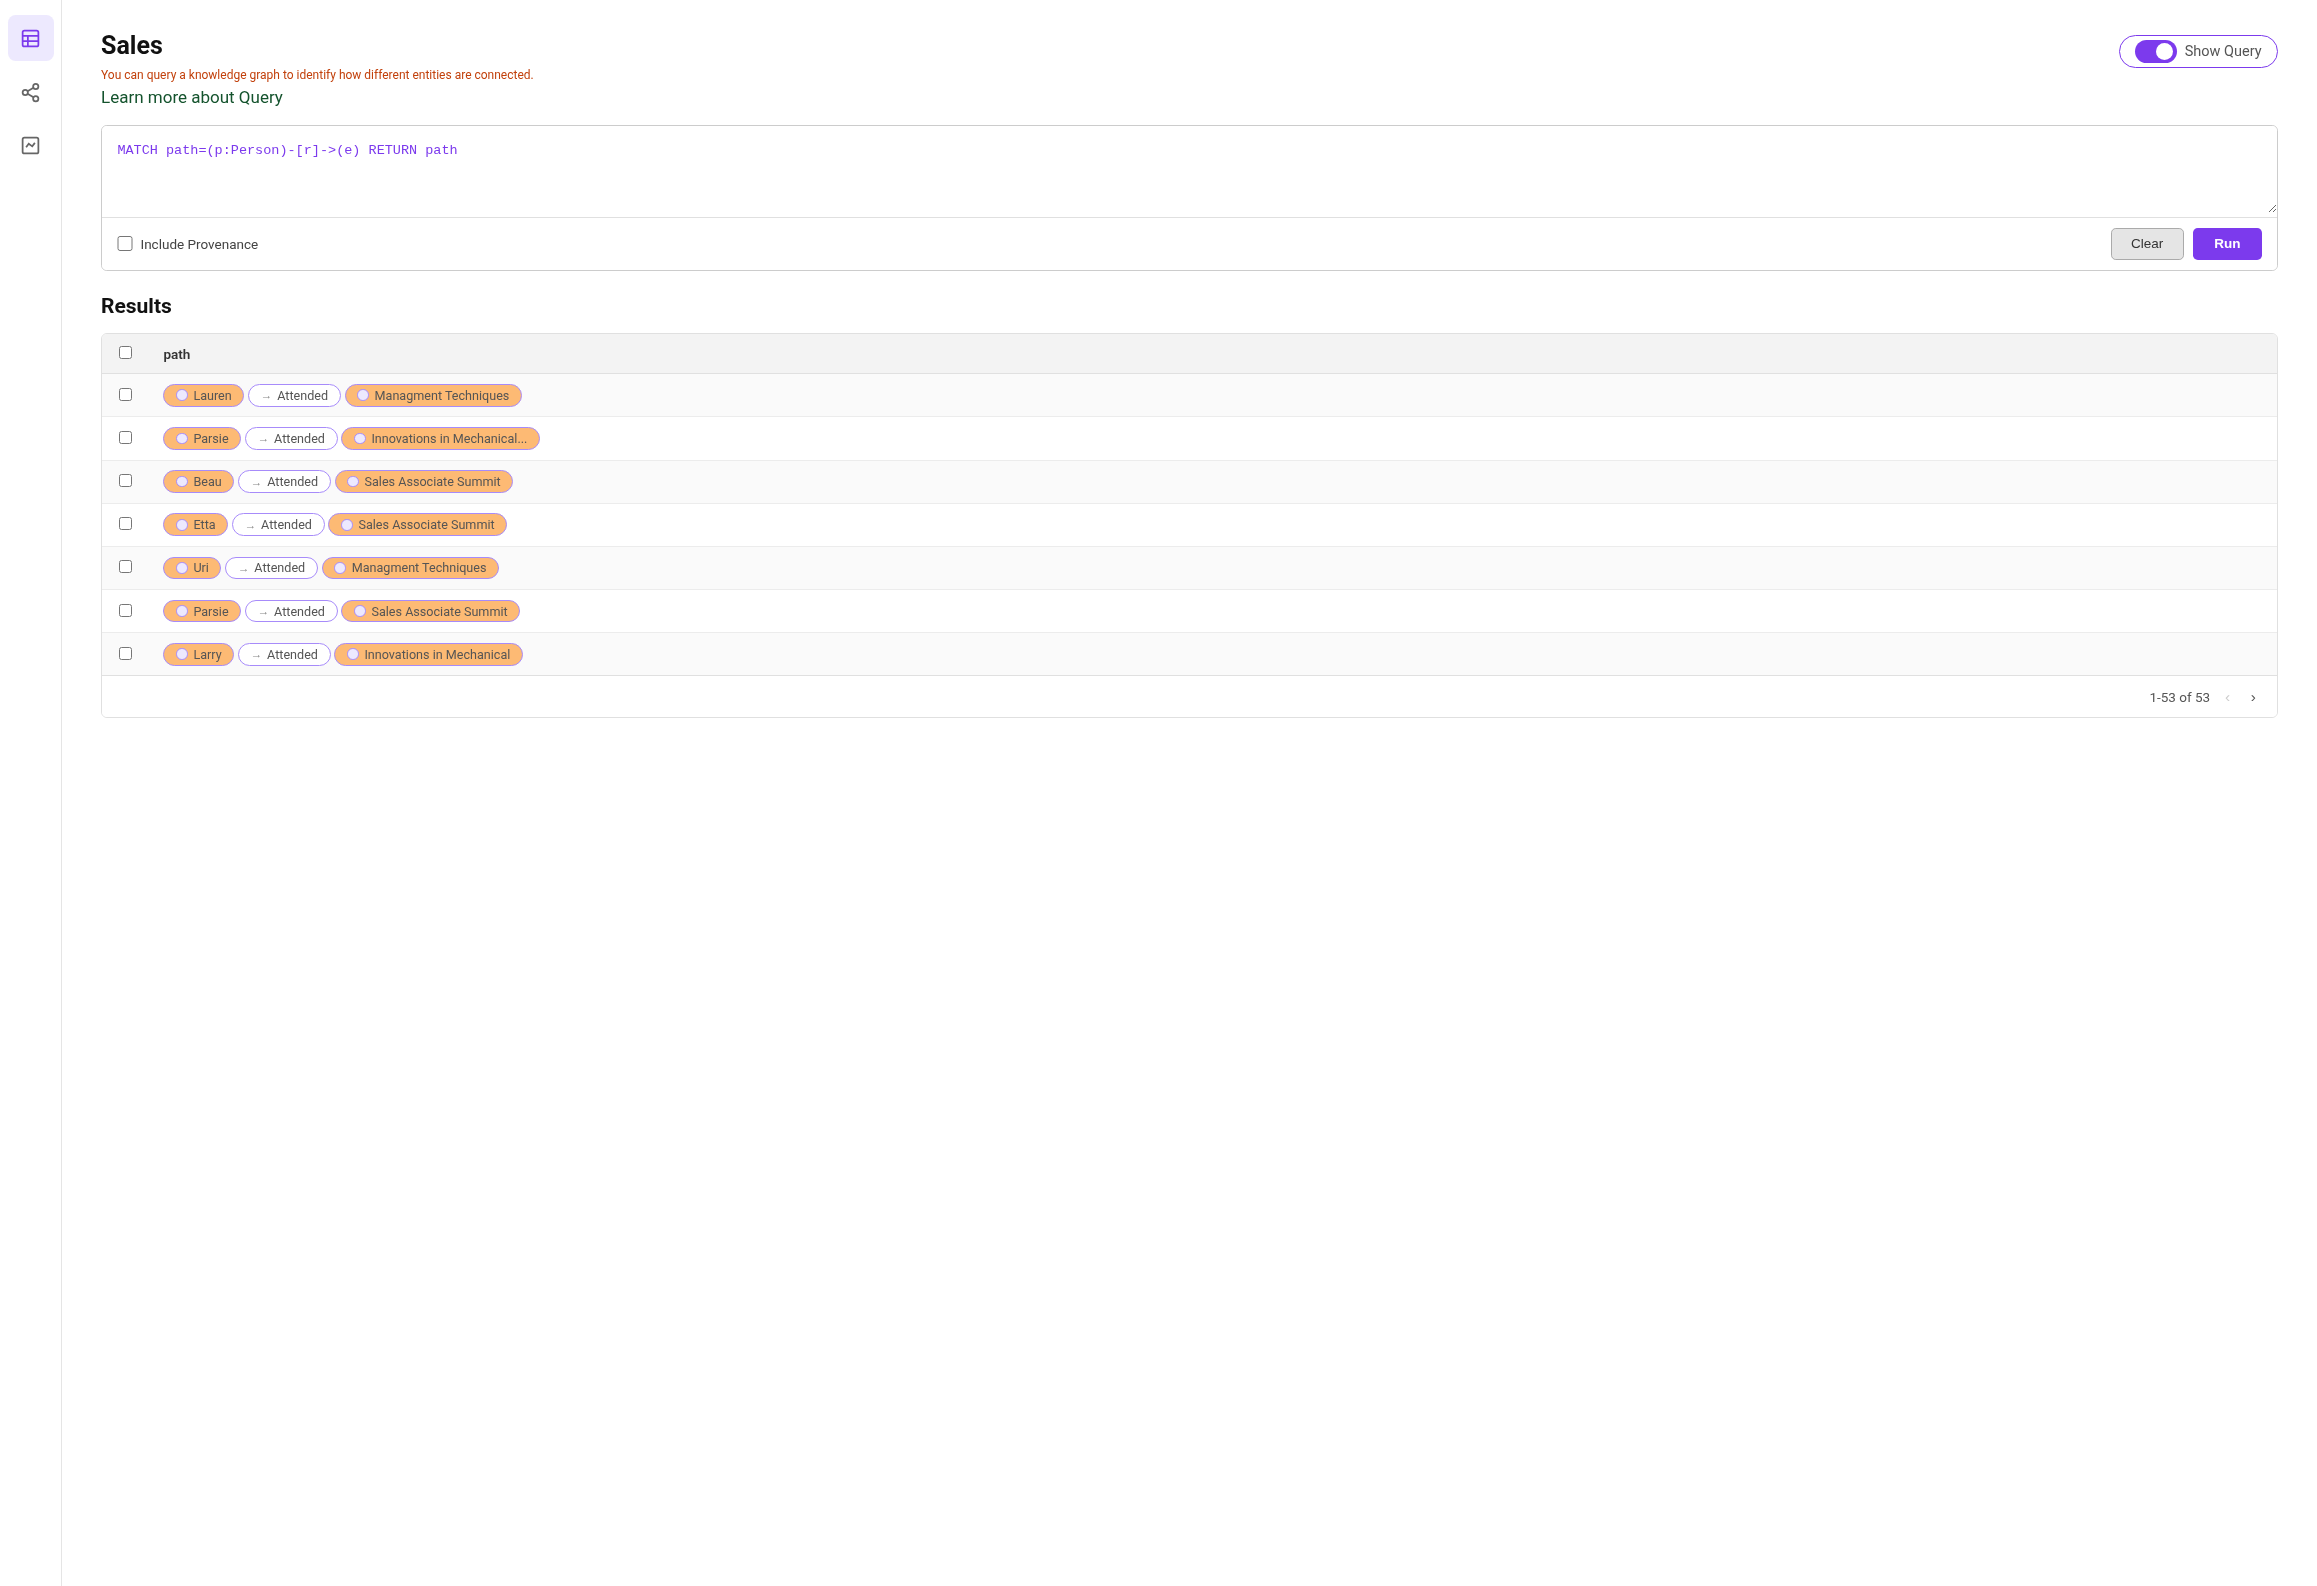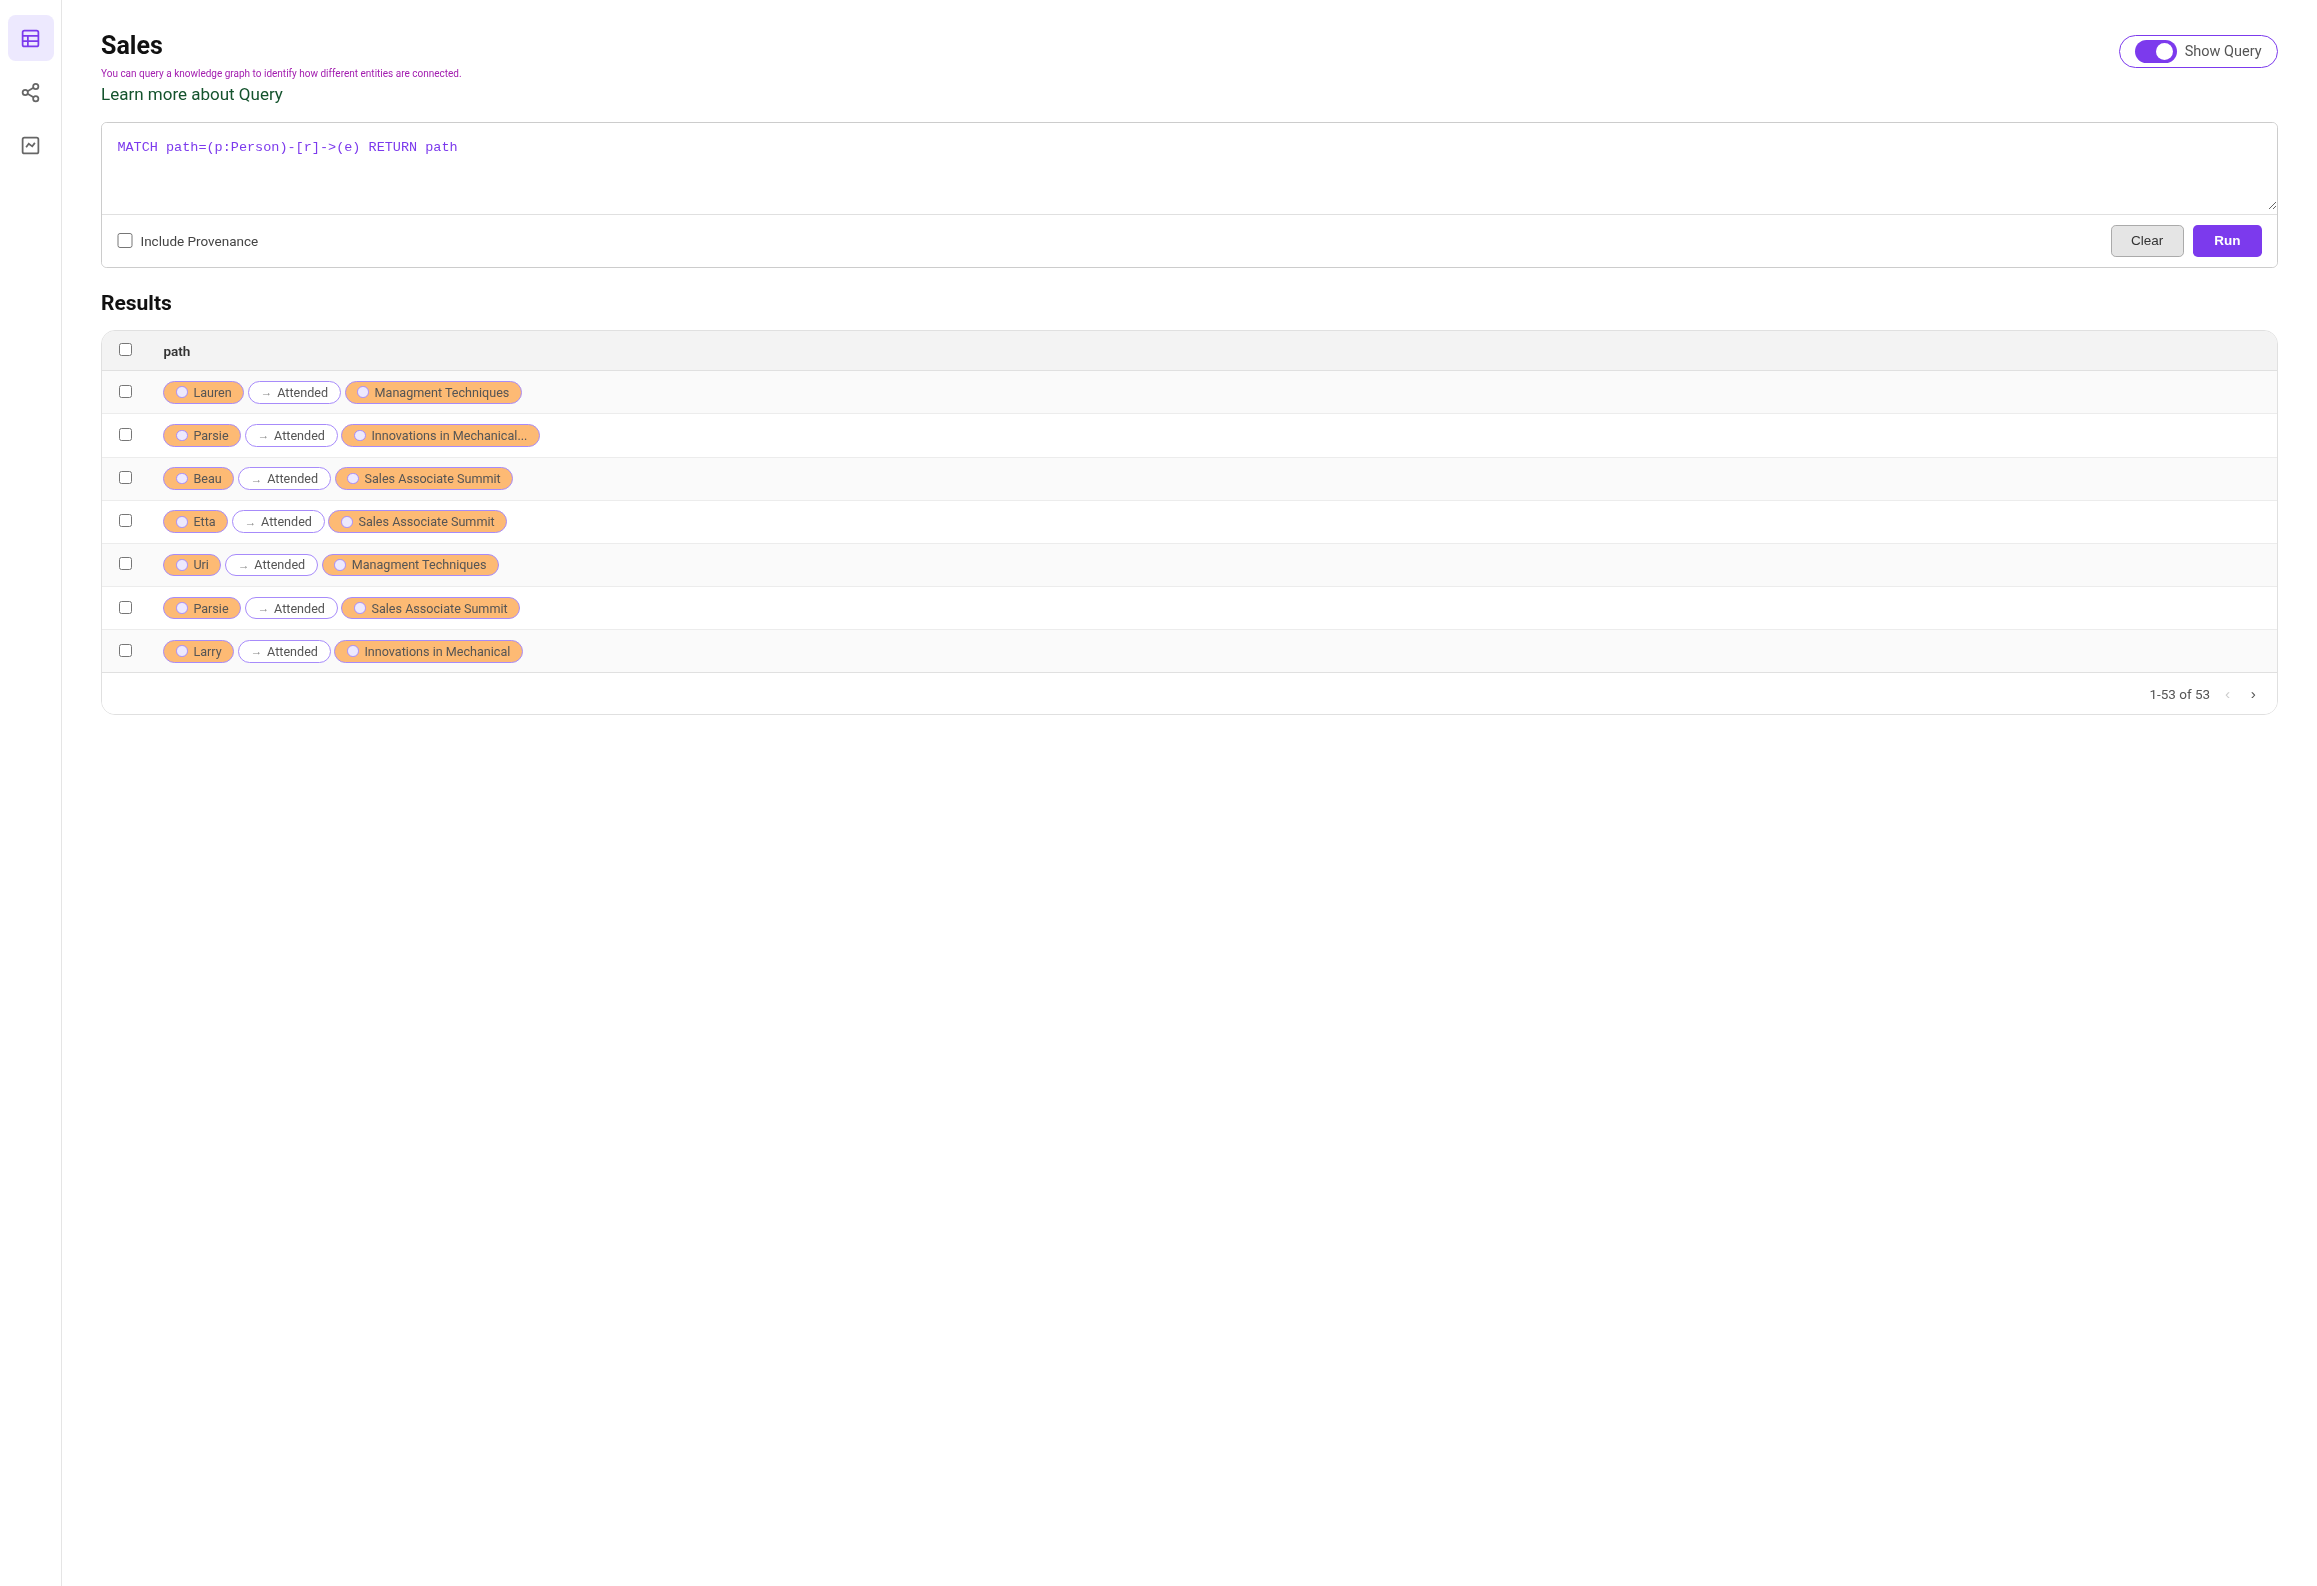--- a/index.html
+++ b/index.html
@@ -50,22 +50,22 @@
     }
 
     
     .page-title {
       font-size: 25px;
       font-weight: 700;
       color: #111;
       margin-bottom: 7.7px;
     }
     .page-description {
-      font-size: 10px;
-      color: #a21caf;
+      font-size: 12px;
+      color: #c2410c;
       margin-bottom: 5.8px;
     }
     .learn-more-link {
       font-size: 17px;
       color: #14532d;
       text-decoration: none;
       cursor: pointer;
       display: inline-block;
       margin-bottom: 17.4px;
     }
@@ -186,21 +186,21 @@
     .results-title {
       font-size: 21px;
       font-weight: 700;
       color: #111;
       margin-bottom: 15.4px;
     }
 
     
     .results-table-wrapper {
       border: 1px solid #e0e0e0;
-      border-radius: 14px;
+      border-radius: 6px;
       overflow: hidden;
     }
     .results-table {
       width: 100%;
       border-collapse: collapse;
     }
     .results-table thead tr {
       background: #f3f3f3;
     }
     .results-table th {

